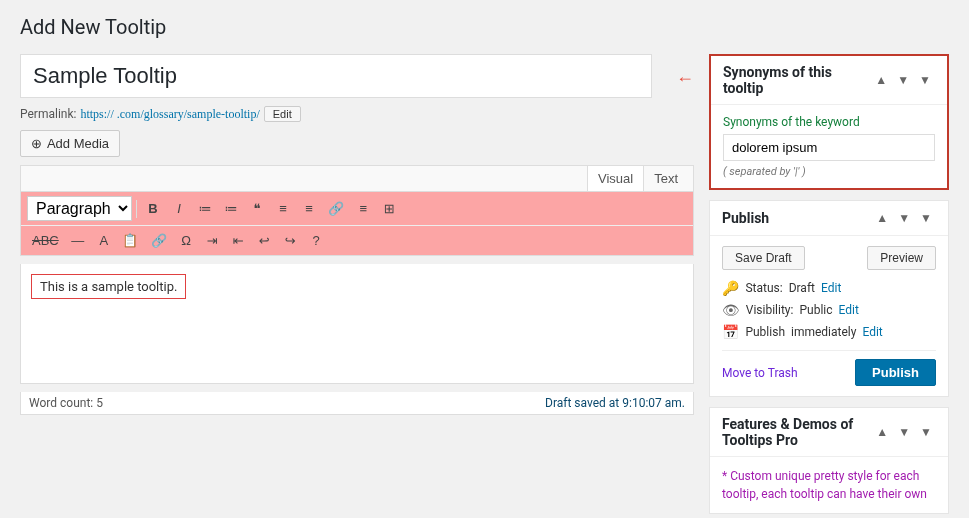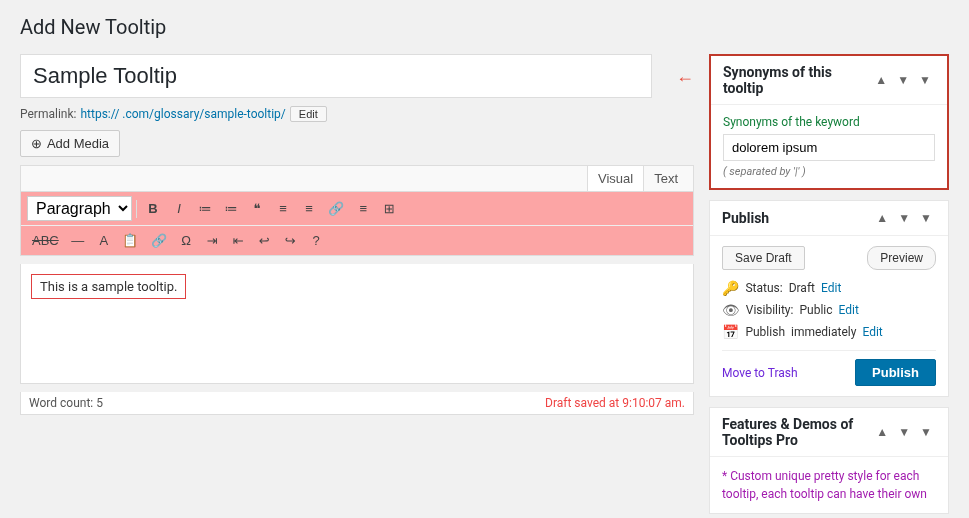--- a/index.html
+++ b/index.html
@@ -55,20 +55,21 @@
     .permalink-row {
       font-size: 12px;
       color: #555;
       display: flex;
       align-items: center;
       gap: 4px;
     }
     .permalink-row a {
       color: #0073aa;
       text-decoration: none;
+      font-family: Liberation Serif, serif;
     }
     .permalink-edit-btn {
       border: 1px solid #ccc;
       background: #f7f7f7;
       padding: 1px 8px;
       font-size: 11px;
       cursor: pointer;
       color: #333;
       border-radius: 2px;
     }
@@ -168,21 +169,21 @@
       font-size: 12px;
       color: #555;
     }
     .word-count {
       font-size: 12px;
       color: #555;
       text-align: center;
     }
     .draft-saved {
       font-size: 12px;
-      color: #ef4444;
+      color: #0c4a6e;
     }
 
     
     .sidebar {
       width: 240px;
       display: flex;
       flex-direction: column;
       gap: 10px;
     }
     .sidebar-box {
@@ -253,21 +254,21 @@
       cursor: pointer;
       border-radius: 2px;
       color: #333;
     }
     .preview-btn {
       border: 1px solid #ccc;
       background: #f7f7f7;
       padding: 4px 12px;
       font-size: 12px;
       cursor: pointer;
-      border-radius: 10px;
+      border-radius: 2px;
       color: #333;
     }
     .publish-meta-row {
       display: flex;
       align-items: center;
       gap: 6px;
       font-size: 12px;
       margin-bottom: 6px;
       color: #333;
     }

